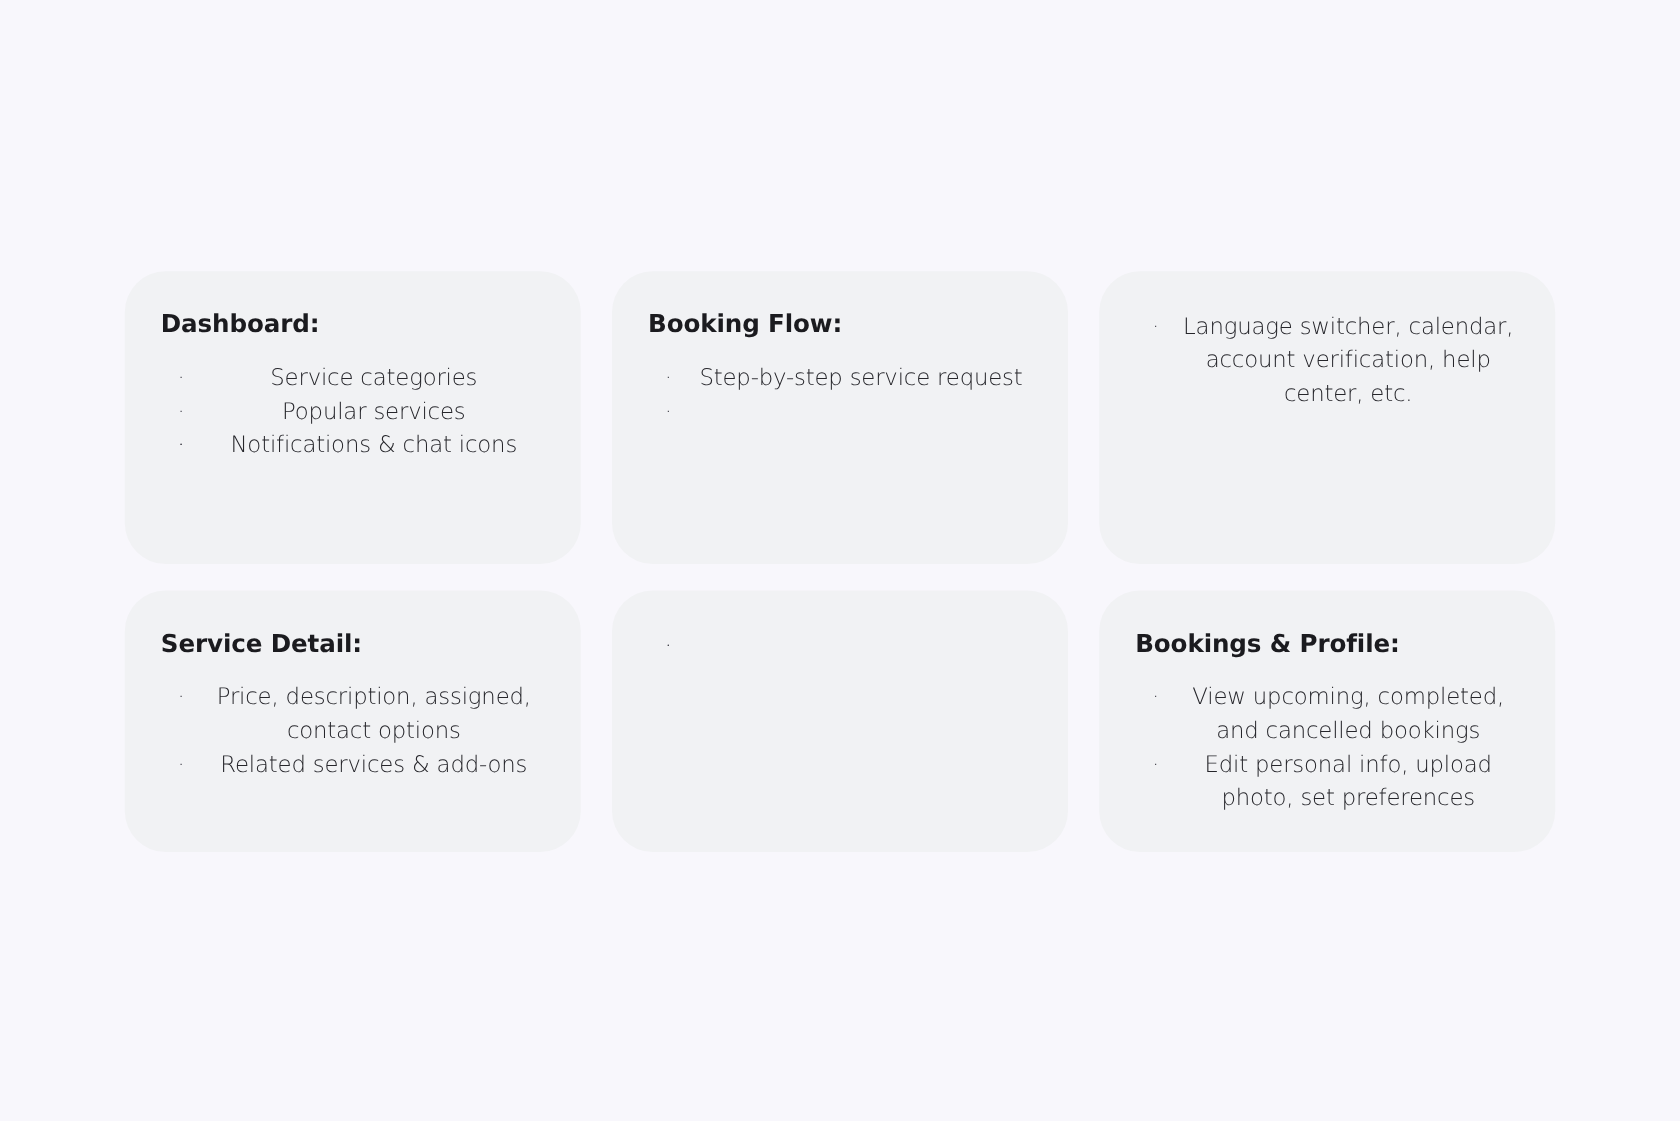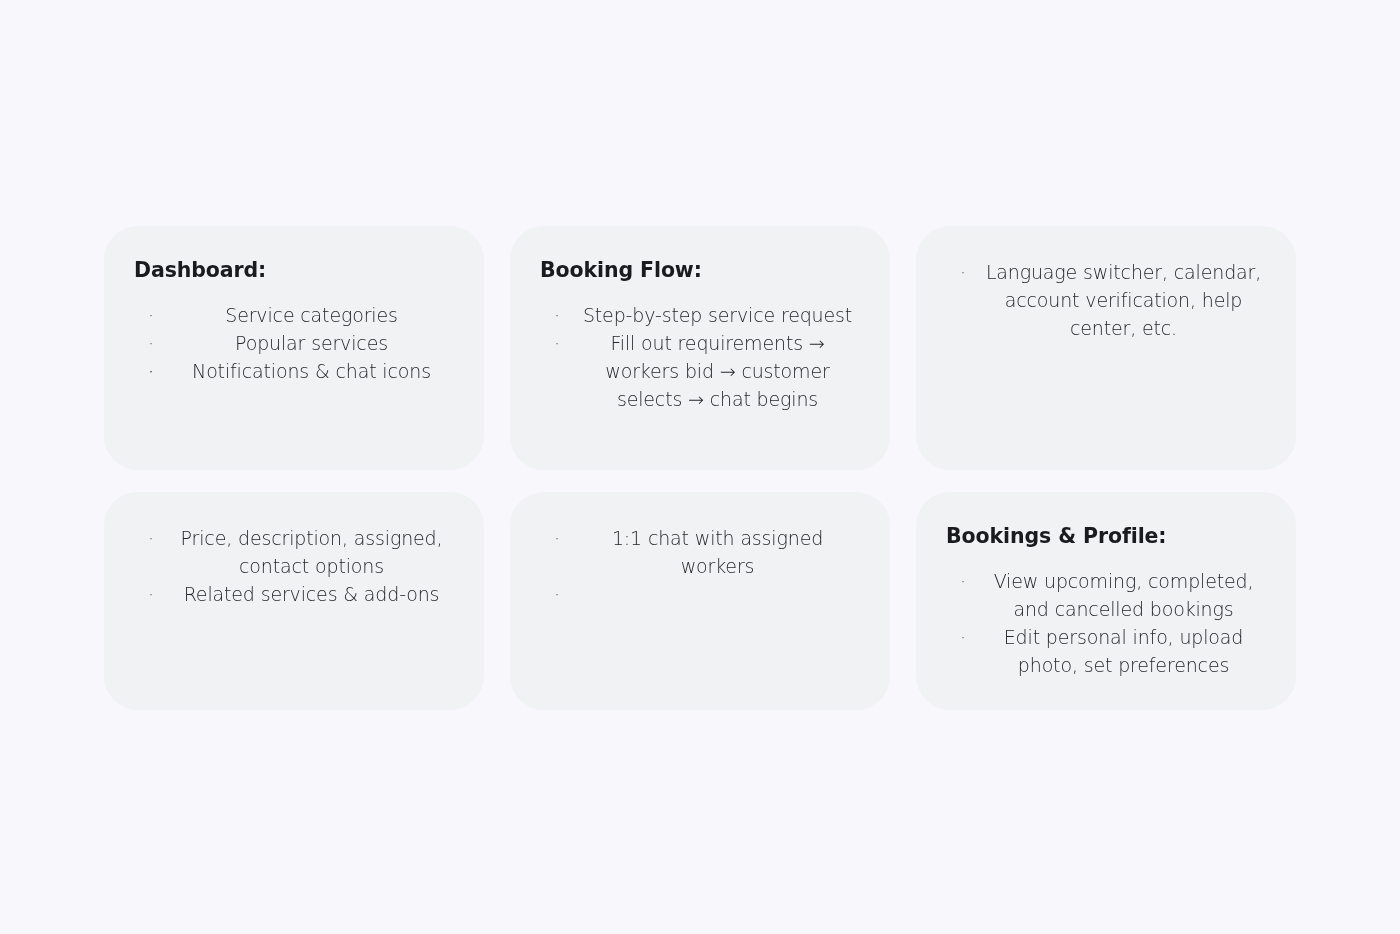--- a/index.html
+++ b/index.html
@@ -115,52 +115,51 @@
 
     <section class="card">
       <h2 class="card-title">Booking Flow:</h2>
       <ul class="bullet-list">
         <li class="bullet-item">
           <span class="dot">·</span>
           <span class="bullet-text">Step-by-step service request</span>
         </li>
         <li class="bullet-item">
           <span class="dot">·</span>
-          <span class="bullet-text">Fill out requirements → workers bid → customer selects → chat begins</span>
         </li>
       </ul>
     </section>
 
     <section class="card">
       <ul class="bullet-list">
         <li class="bullet-item">
           <span class="dot">·</span>
           <span class="bullet-text">Language switcher, calendar, account verification, help center, etc.</span>
         </li>
       </ul>
     </section>
 
     <section class="card">
+      <h2 class="card-title">Service Detail:</h2>
       <ul class="bullet-list">
         <li class="bullet-item">
           <span class="dot">·</span>
           <span class="bullet-text">Price, description, assigned, contact options</span>
         </li>
         <li class="bullet-item">
           <span class="dot">·</span>
           <span class="bullet-text">Related services &amp; add-ons</span>
         </li>
       </ul>
     </section>
 
     <section class="card">
       <ul class="bullet-list">
         <li class="bullet-item">
           <span class="dot">·</span>
-          <span class="bullet-text">1:1 chat with assigned workers</span>
         </li>
         <li class="bullet-item">
           <span class="dot">·</span>
         </li>
       </ul>
     </section>
 
     <section class="card">
       <h2 class="card-title">Bookings &amp; Profile:</h2>
       <ul class="bullet-list">

